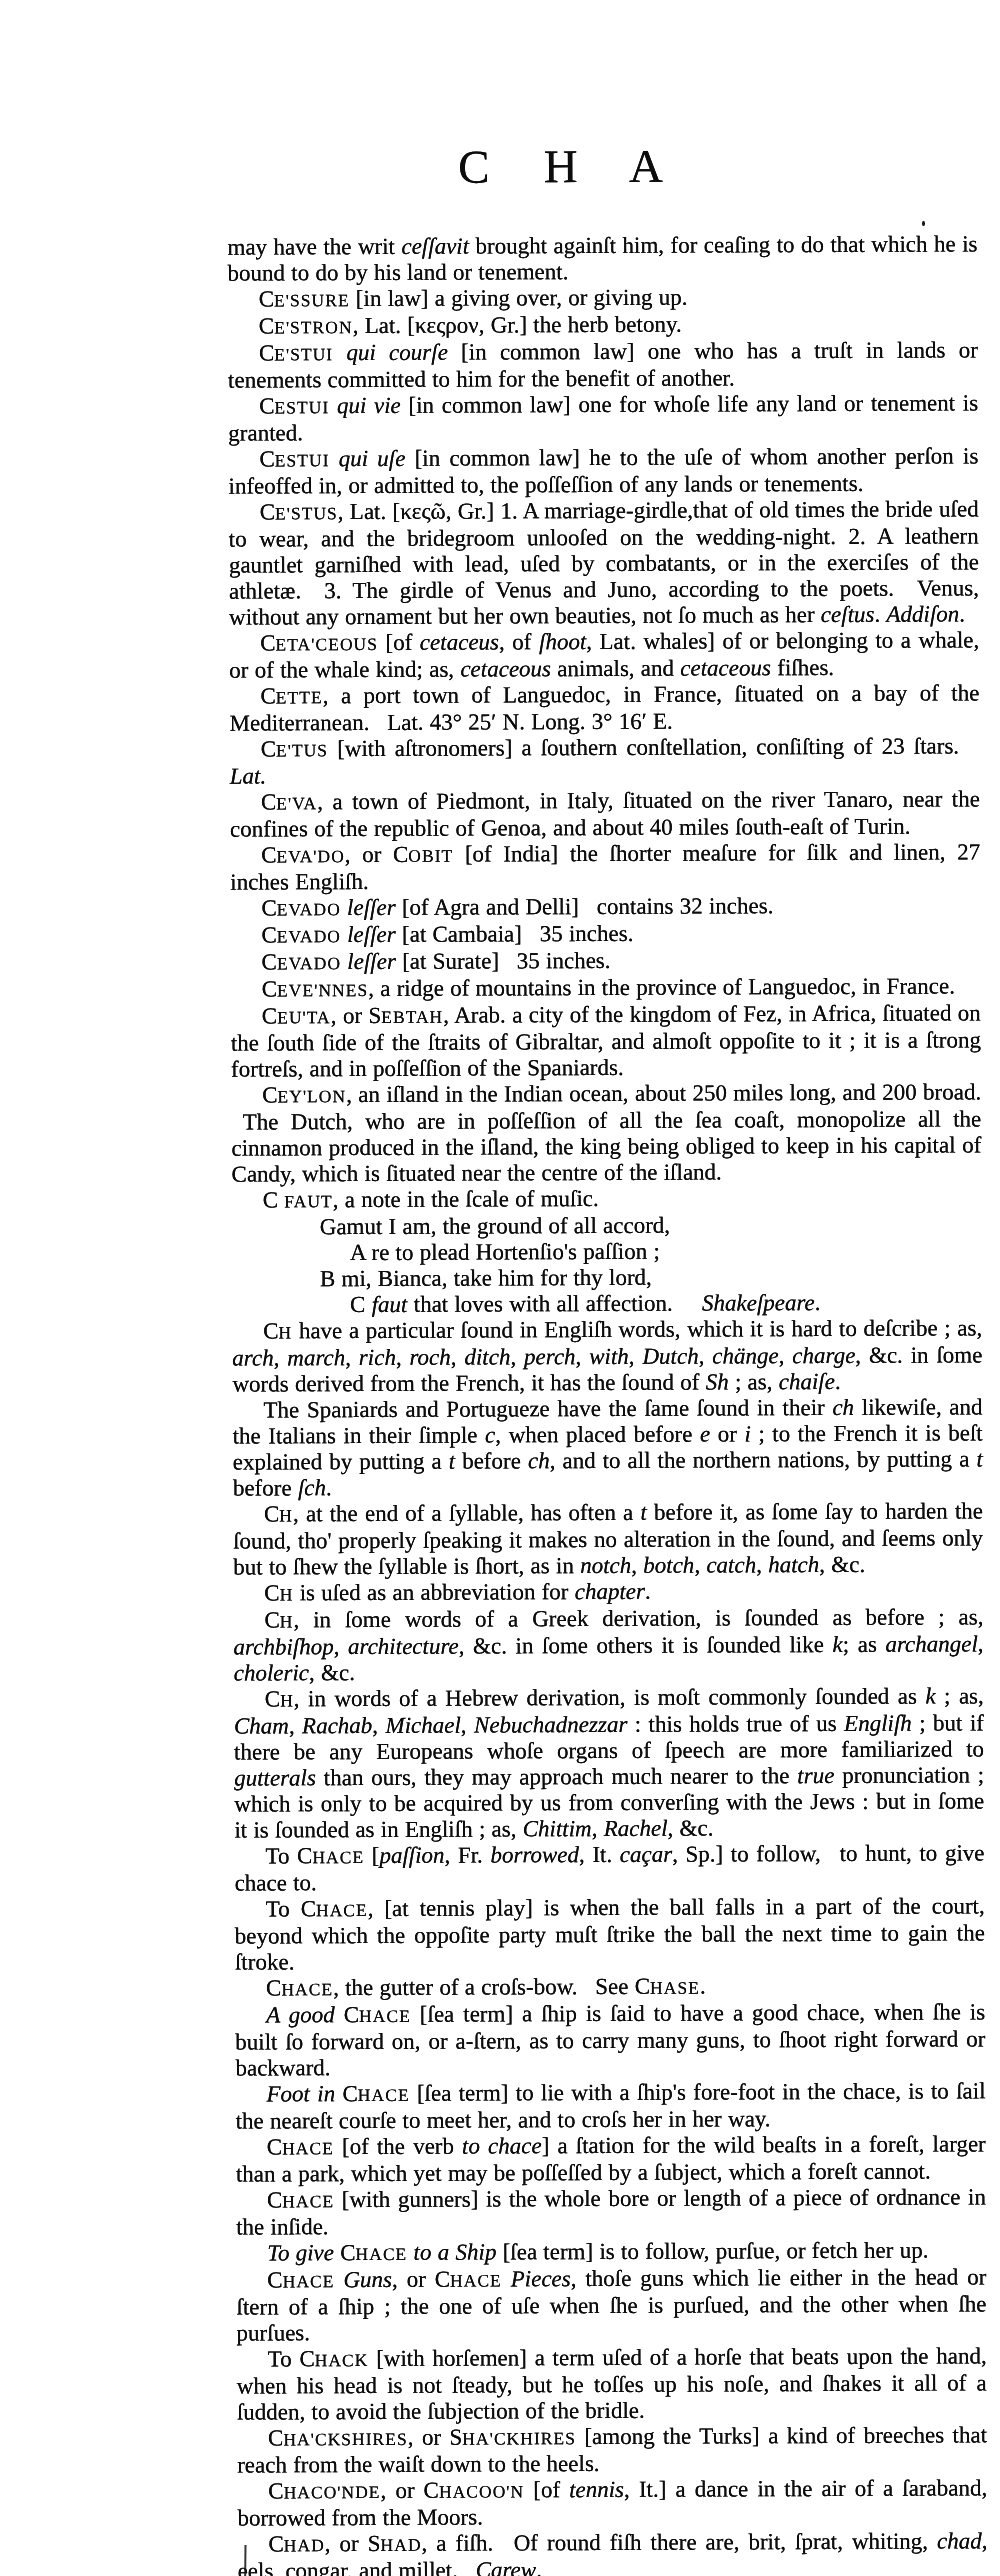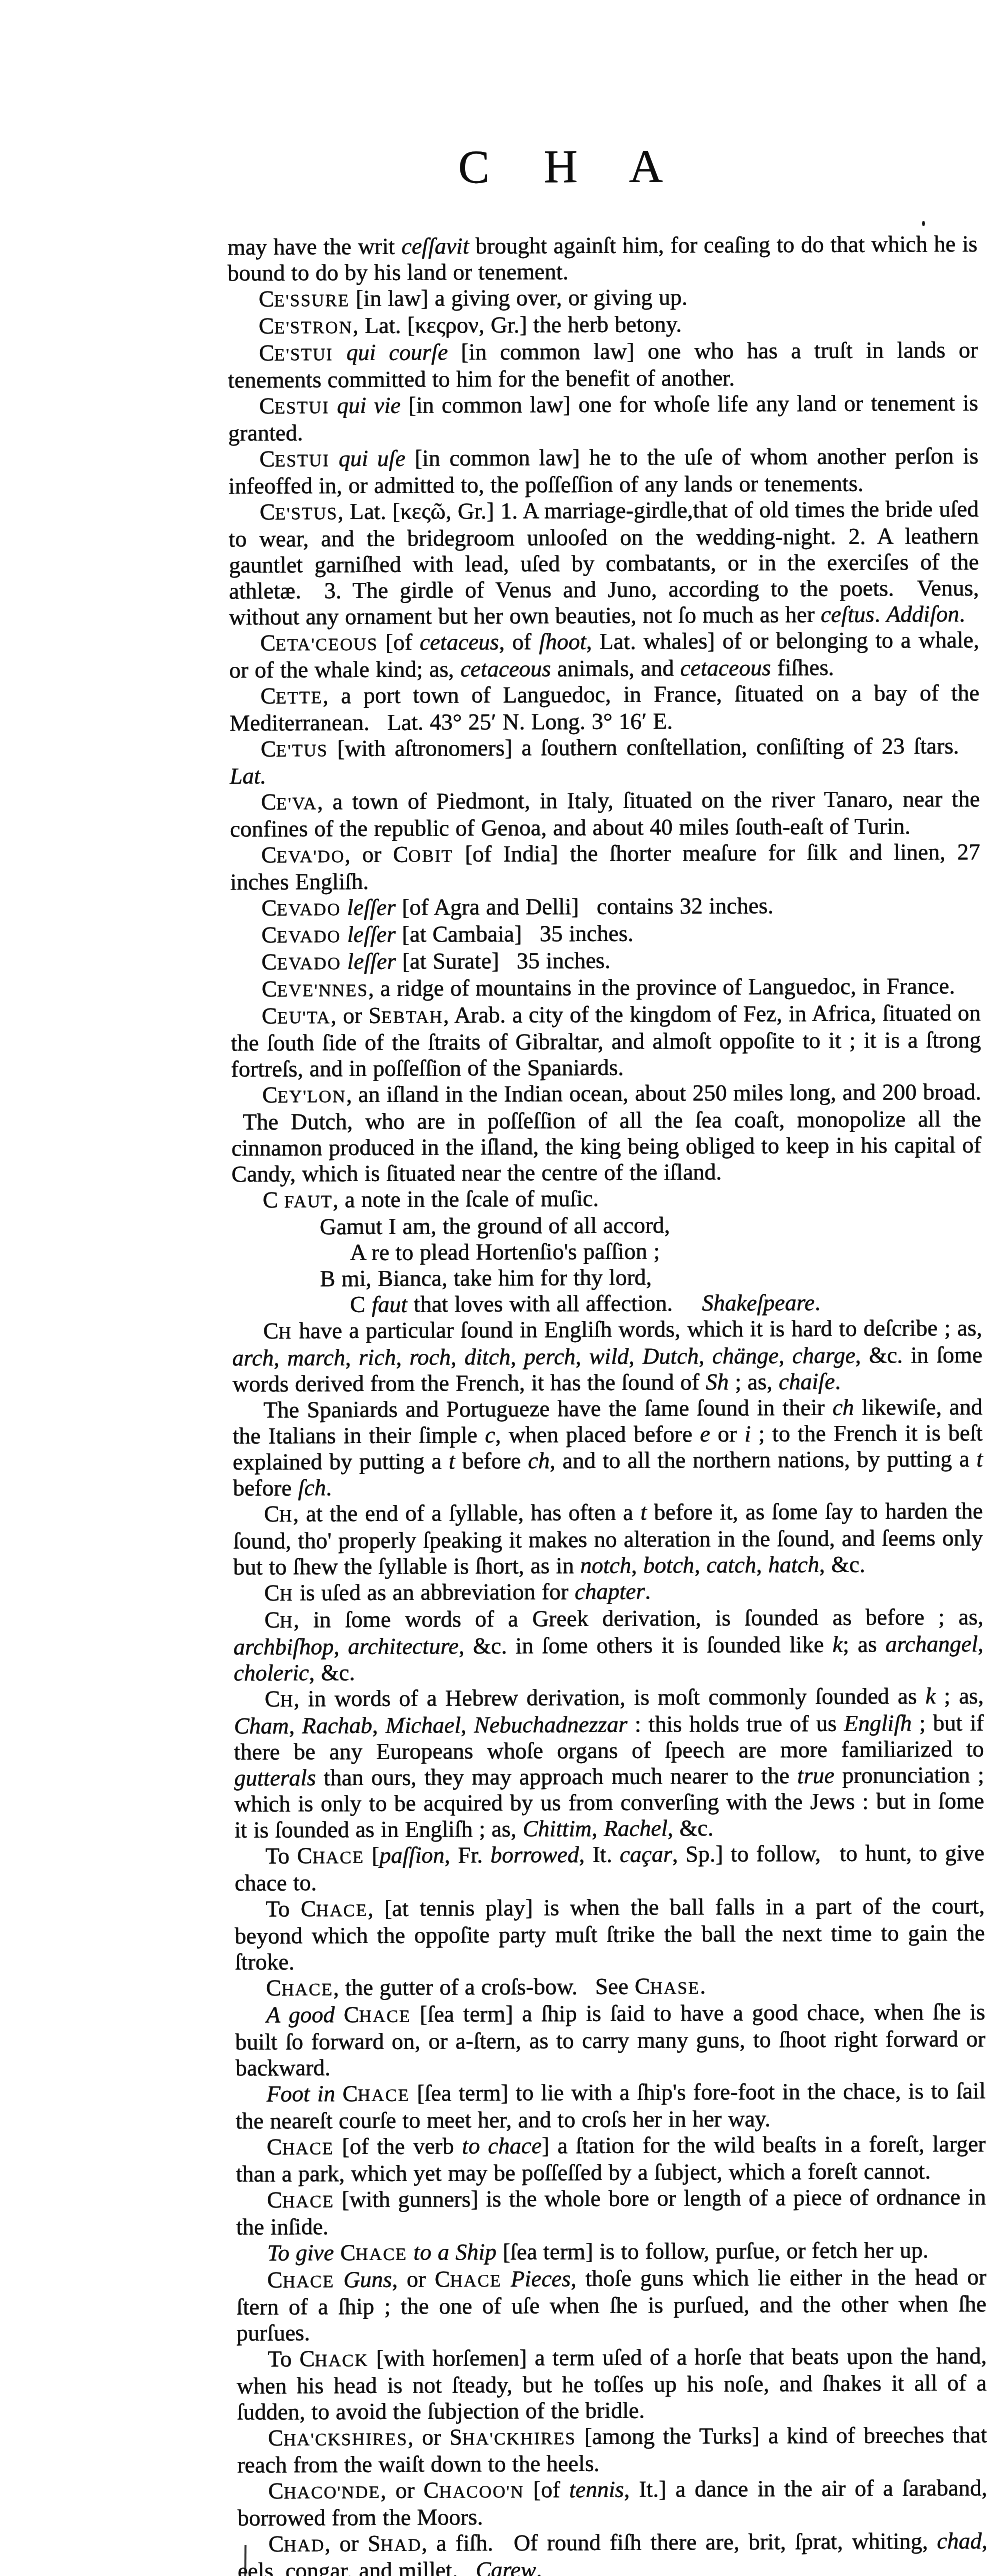--- a/index.html
+++ b/index.html
@@ -110,21 +110,21 @@
         <p class="para">C<sc>evado</sc> <i>leſſer</i> [at Cambaia]  35 inches.</p>
         <p class="para">C<sc>evado</sc> <i>leſſer</i> [at Surate]  35 inches.</p>
         <p class="para">C<sc>eve'nnes</sc>, a ridge of mountains in the province of Languedoc, in France.</p>
         <p class="para">C<sc>eu'ta</sc>, or S<sc>ebtah</sc>, Arab. a city of the kingdom of Fez, in Africa, ſituated on the ſouth ſide of the ſtraits of Gibraltar, and almoſt oppoſite to it ; it is a ſtrong fortreſs, and in poſſeſſion of the Spaniards.</p>
         <p class="para">C<sc>ey'lon</sc>, an iſland in the Indian ocean, about 250 miles long, and 200 broad.  The Dutch, who are in poſſeſſion of all the ſea coaſt, monopolize all the cinnamon produced in the iſland, the king being obliged to keep in his capital of Candy, which is ſituated near the centre of the iſland.</p>
         <p class="para">C <sc>faut</sc>, a note in the ſcale of muſic.</p>
         <p class="verse v1">Gamut I am, the ground of all accord,</p>
         <p class="verse v2">A re to plead Hortenſio's paſſion ;</p>
         <p class="verse v1">B mi, Bianca, take him for thy lord,</p>
         <p class="verse v2">C <i>faut</i> that loves with all affection.  <i>Shakeſpeare</i>.</p>
-        <p class="para">C<sc>h</sc> have a particular ſound in Engliſh words, which it is hard to deſcribe ; as, <i>arch</i>, <i>march</i>, <i>rich</i>, <i>roch</i>, <i>ditch</i>, <i>perch</i>, <i>wild</i>, <i>Dutch</i>, <i>chänge</i>, <i>charge</i>, &amp;c. in ſome words derived from the French, it has the ſound of <i>Sh</i> ; as, <i>chaiſe</i>.</p>
+        <p class="para">C<sc>h</sc> have a particular ſound in Engliſh words, which it is hard to deſcribe ; as, <i>arch</i>, <i>march</i>, <i>rich</i>, <i>roch</i>, <i>ditch</i>, <i>perch</i>, <i>with</i>, <i>Dutch</i>, <i>chänge</i>, <i>charge</i>, &amp;c. in ſome words derived from the French, it has the ſound of <i>Sh</i> ; as, <i>chaiſe</i>.</p>
         <p class="para">The Spaniards and Portugueze have the ſame ſound in their <i>ch</i> likewiſe, and the Italians in their ſimple <i>c</i>, when placed before <i>e</i> or <i>i</i> ; to the French it is beſt explained by putting a <i>t</i> before <i>ch</i>, and to all the northern nations, by putting a <i>t</i> before <i>ſch</i>.</p>
         <p class="para">C<sc>h</sc>, at the end of a ſyllable, has often a <i>t</i> before it, as ſome ſay to harden the ſound, tho' properly ſpeaking it makes no alteration in the ſound, and ſeems only but to ſhew the ſyllable is ſhort, as in <i>notch</i>, <i>botch</i>, <i>catch</i>, <i>hatch</i>, &amp;c.</p>
         <p class="para">C<sc>h</sc> is uſed as an abbreviation for <i>chapter</i>.</p>
         <p class="para">C<sc>h</sc>, in ſome words of a Greek derivation, is ſounded as before ; as, <i>archbiſhop</i>, <i>architecture</i>, &amp;c. in ſome others it is ſounded like <i>k</i>; as <i>archangel</i>, <i>choleric</i>, &amp;c.</p>
         <p class="para">C<sc>h</sc>, in words of a Hebrew derivation, is moſt commonly ſounded as <i>k</i> ; as, <i>Cham</i>, <i>Rachab</i>, <i>Michael</i>, <i>Nebuchadnezzar</i> : this holds true of us <i>Engliſh</i> ; but if there be any Europeans whoſe organs of ſpeech are more familiarized to <i>gutterals</i> than ours, they may approach much nearer to the <i>true</i> pronunciation ; which is only to be acquired by us from converſing with the Jews : but in ſome it is ſounded as in Engliſh ; as, <i>Chittim</i>, <i>Rachel</i>, &amp;c.</p>
         <p class="para">To C<sc>hace</sc> [<i>paſſion</i>, Fr. <i>borrowed</i>, It. <i>caçar</i>, Sp.] to follow,  to hunt, to give chace to.</p>
         <p class="para">To C<sc>hace</sc>, [at tennis play] is when the ball falls in a part of the court, beyond which the oppoſite party muſt ſtrike the ball the next time to gain the ſtroke.</p>
         <p class="para">C<sc>hace</sc>, the gutter of a croſs-bow.  See C<sc>hase</sc>.</p>
         <p class="para"><i>A good</i> C<sc>hace</sc> [ſea term] a ſhip is ſaid to have a good chace, when ſhe is built ſo forward on, or a-ſtern, as to carry many guns, to ſhoot right forward or backward.</p>
         <p class="para"><i>Foot in</i> C<sc>hace</sc> [ſea term] to lie with a ſhip's fore-foot in the chace, is to ſail the neareſt courſe to meet her, and to croſs her in her way.</p>

